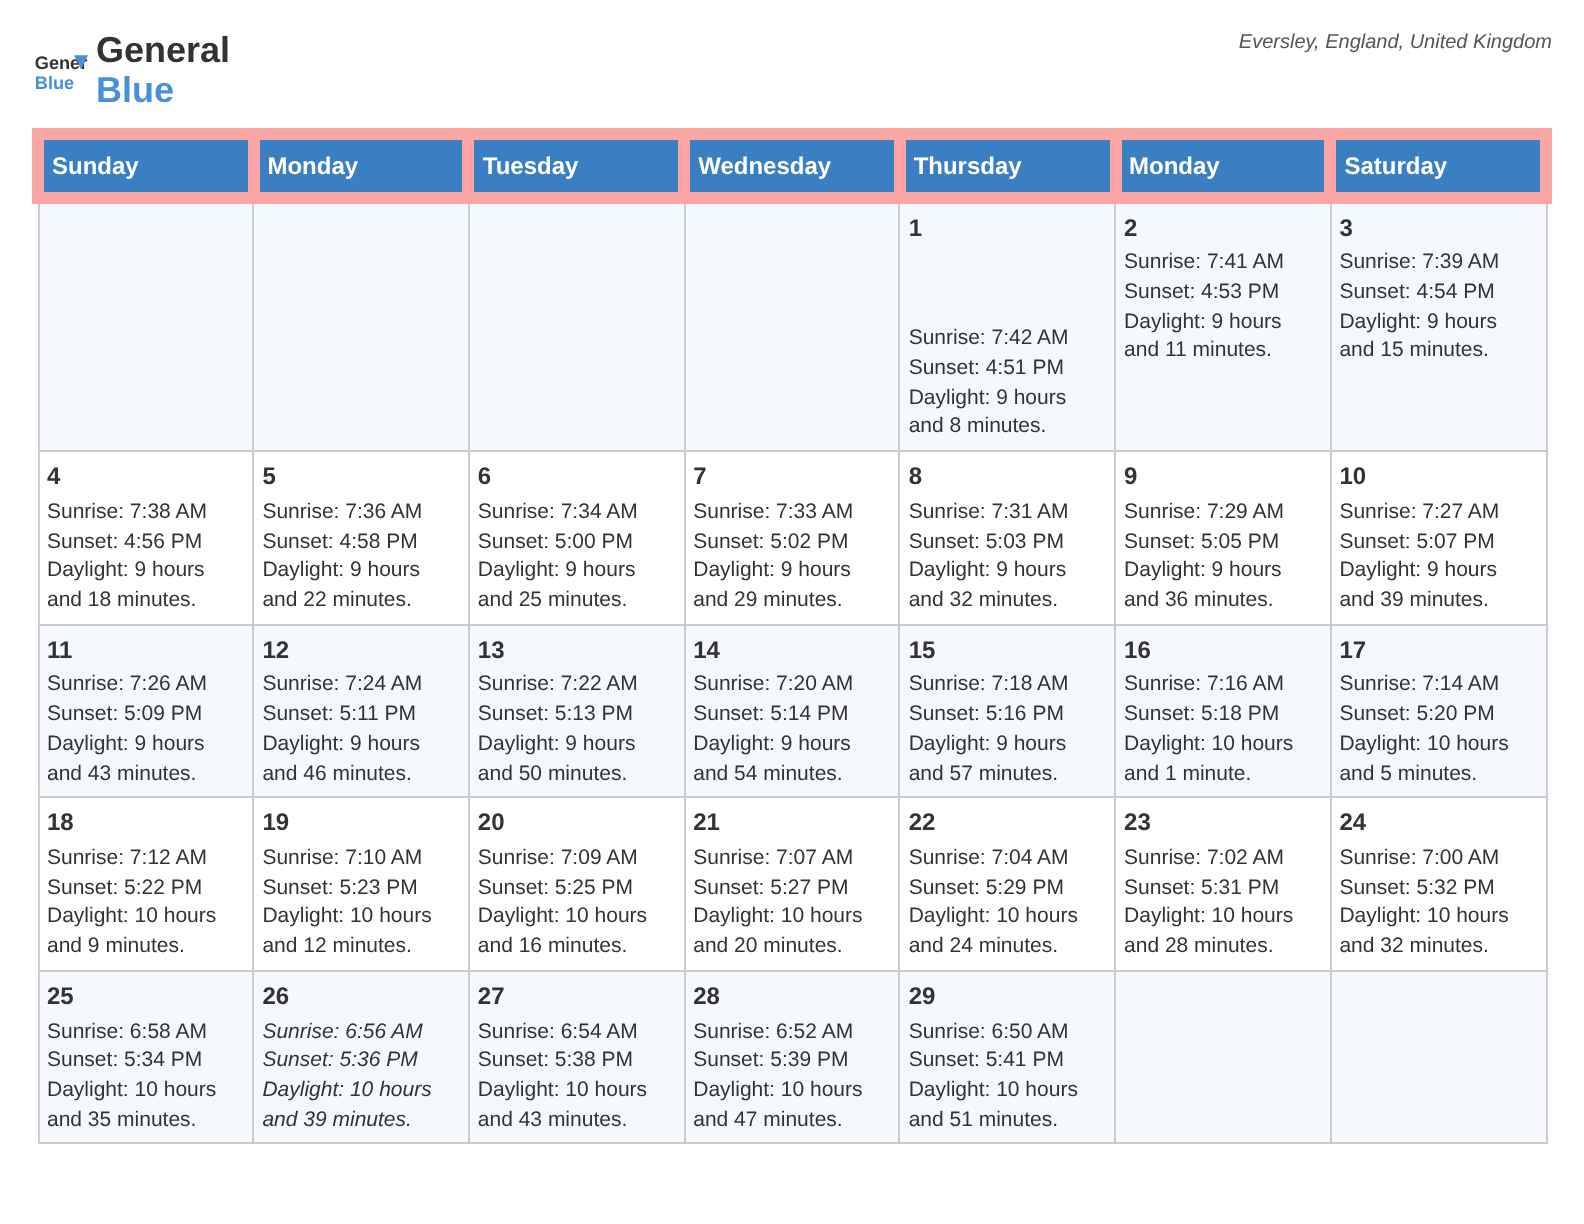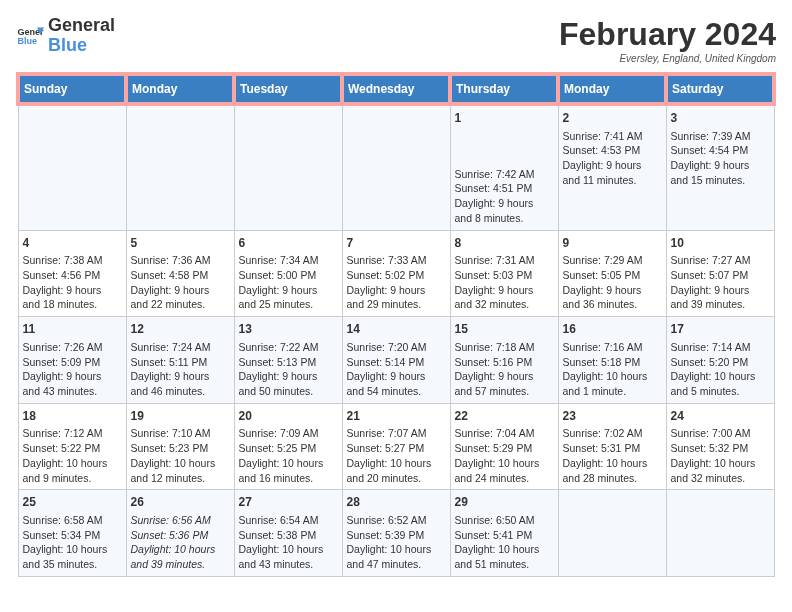--- a/index.html
+++ b/index.html
@@ -52,21 +52,21 @@
       border-collapse: collapse;
       font-size: 11px;
     }
     thead tr th {
       background-color: #3a7fc1;
       color: #fff;
       padding: 6px 4px;
       text-align: left;
       font-size: 12px;
       font-weight: bold;
-      border: 4px solid #fca5a5;
+      border: 6px solid #fca5a5;
     }
     tbody tr td {
       border: 1px solid #ccc;
       vertical-align: top;
       padding: 4px;
       width: 107px;
       min-height: 80px;
       color: #333;
       line-height: 1.4;
     }
@@ -101,21 +101,20 @@
       <polygon points="30,8 40,8 35,18" fill="#4a90d9"></polygon>
     </svg>
     <div>
       <div class="logo-text">
         <div>General</div>
         <div><span>Blue</span></div>
       </div>
     </div>
   </div>
   <div class="title-area">
-    <div class="calendar-title">February 2024</div>
     <div class="calendar-subtitle">Eversley, England, United Kingdom</div>
   </div>
 </div>
 
 <table>
   <thead>
     <tr>
     <th>Sunday</th>
         <th>Monday</th>
         <th>Tuesday</th>

